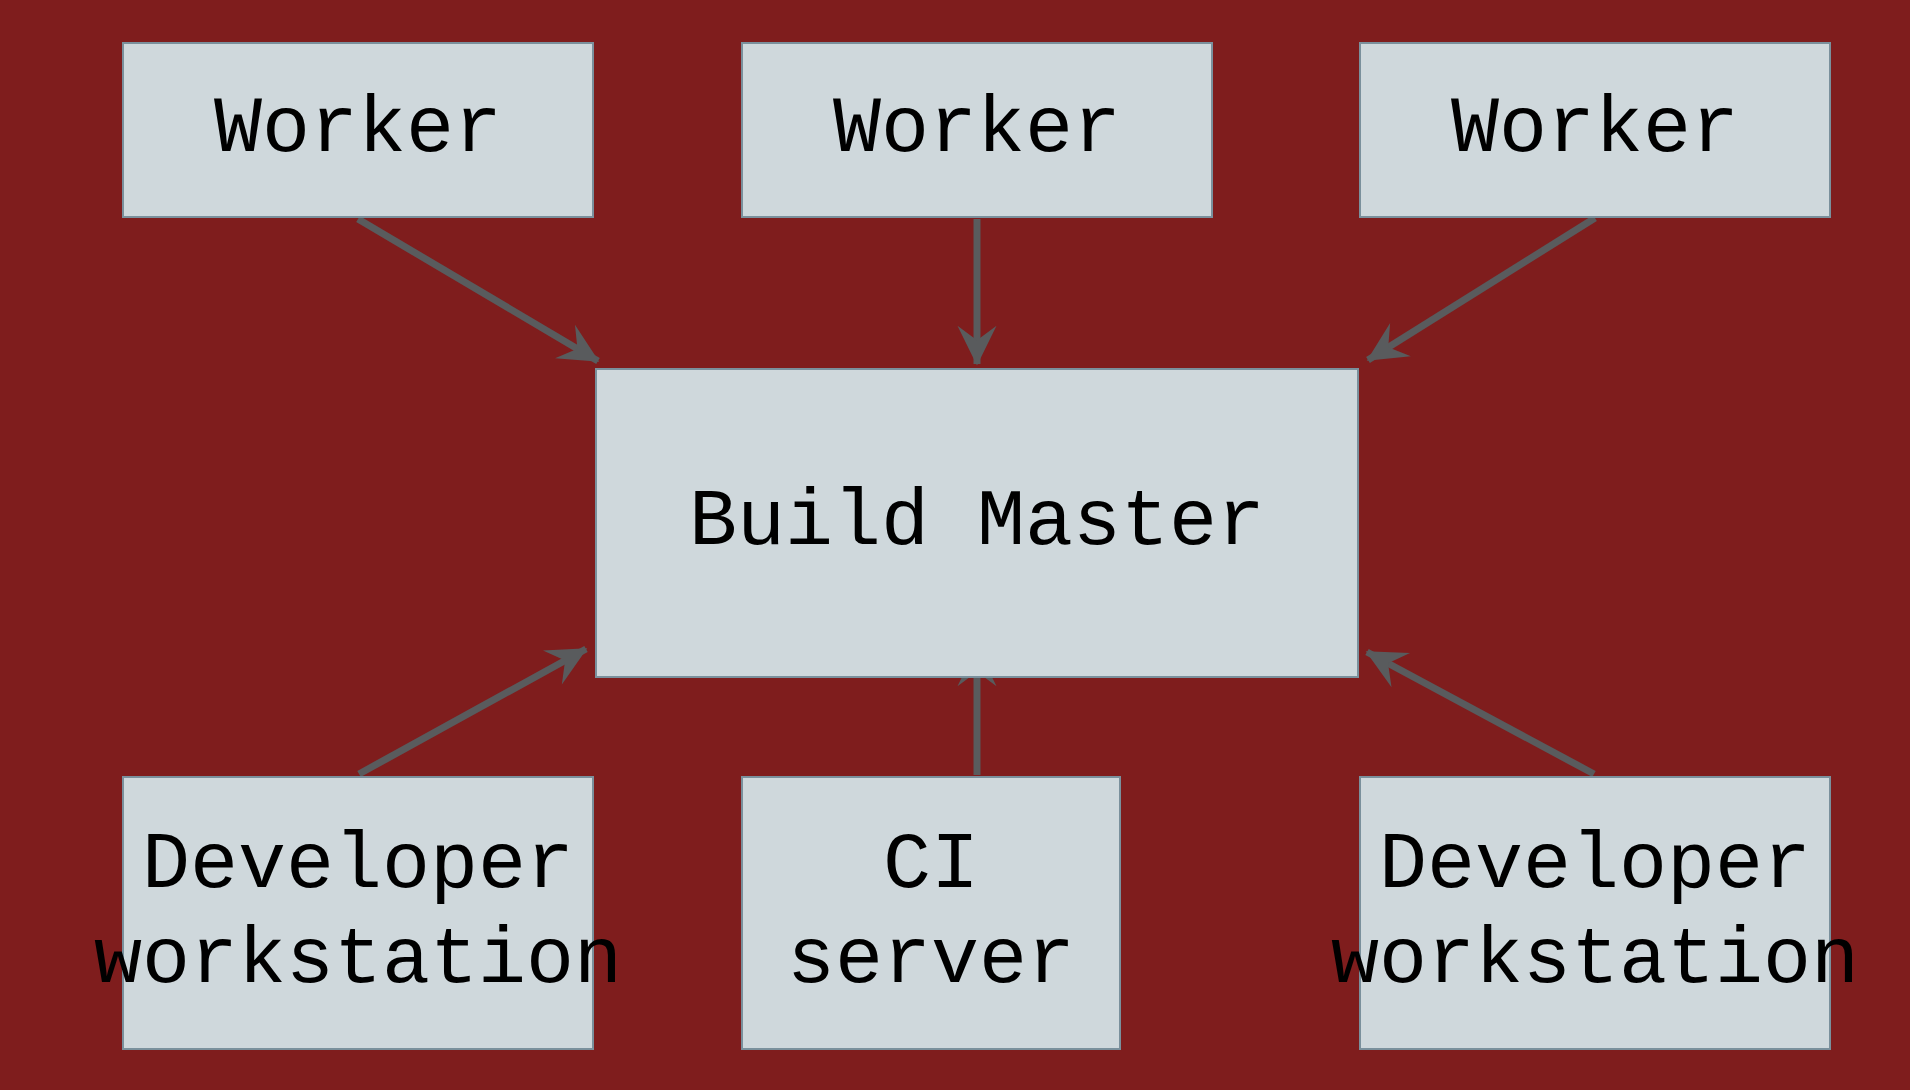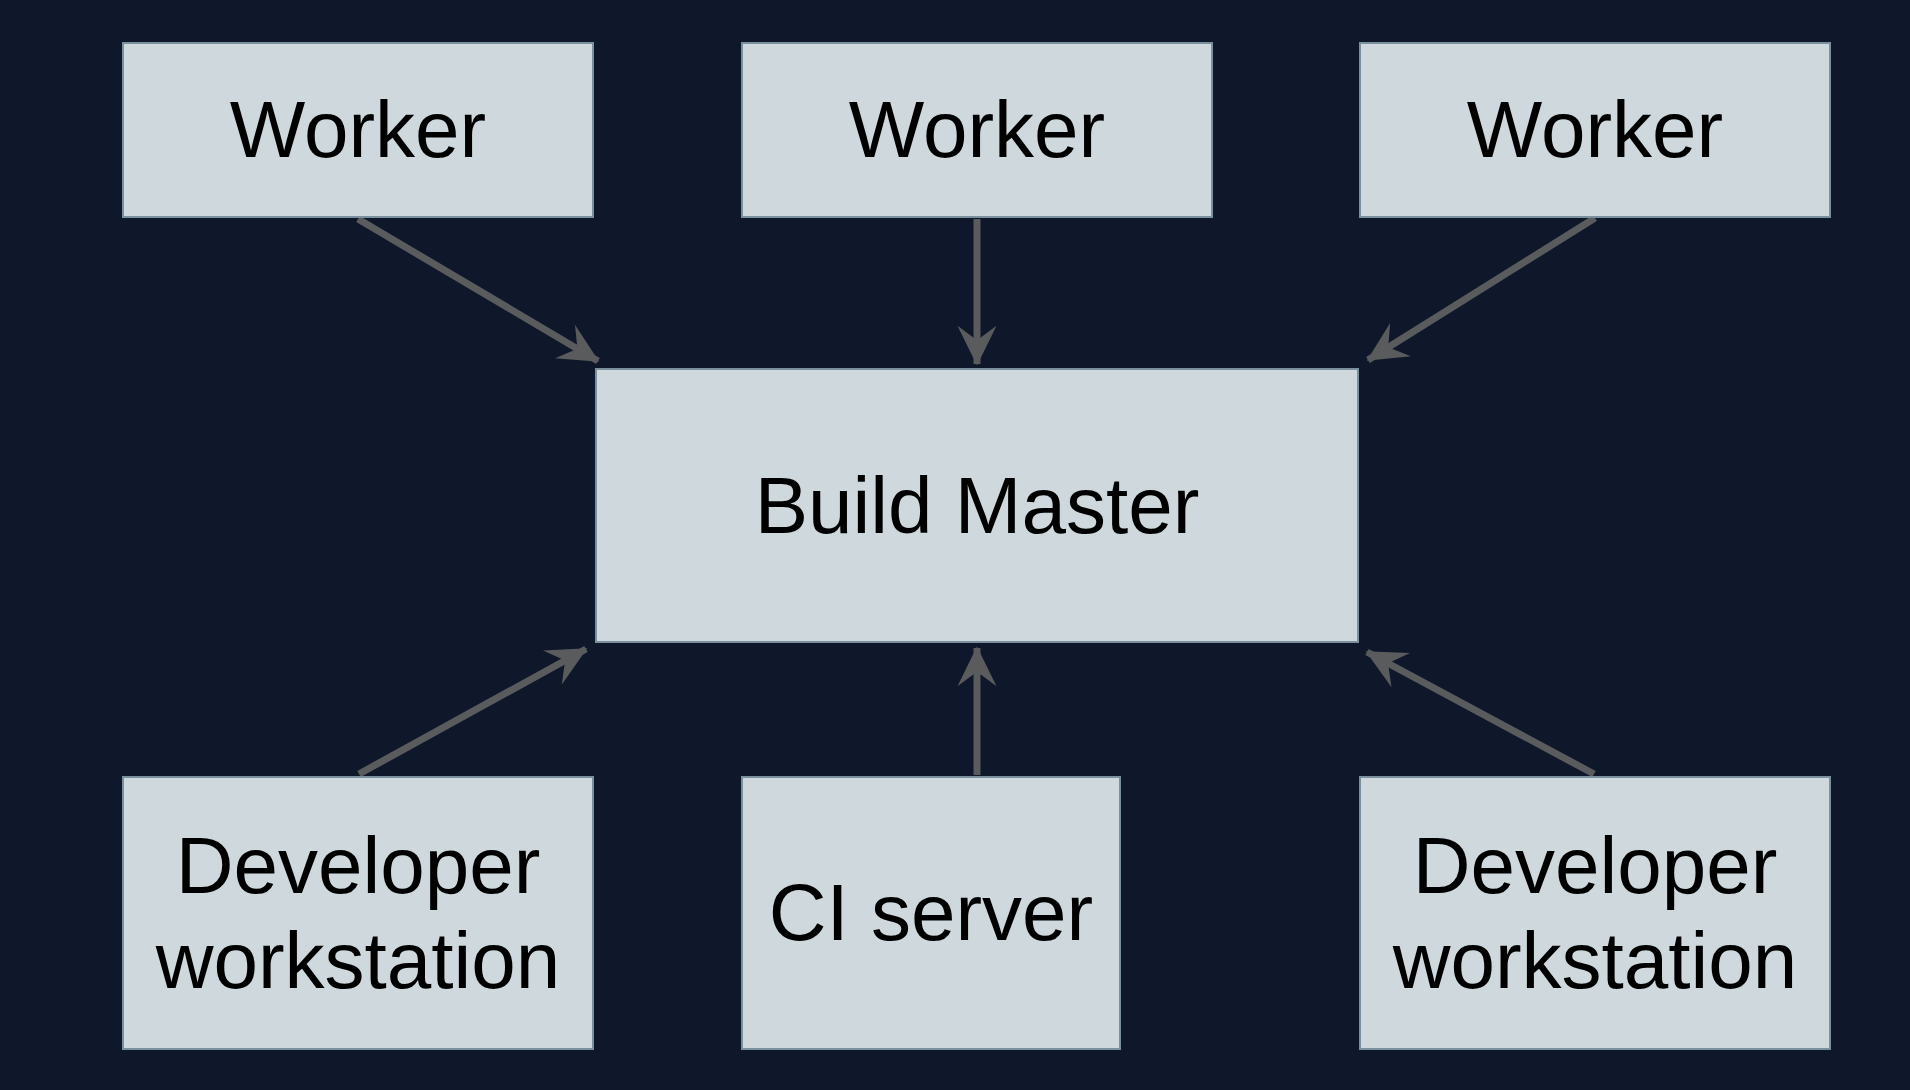--- a/index.html
+++ b/index.html
@@ -4,23 +4,23 @@
 <style>
   html, body {
     margin: 0;
     padding: 0;
     background: #ffffff;
   }
   #canvas {
     position: relative;
     width: 1910px;
     height: 1090px;
-    background: #0f172a;
+    background: #7f1d1d;
     overflow: hidden;
-    font-family: Liberation Sans, sans-serif;
+    font-family: Liberation Mono, monospace;
   }
   .node {
     position: absolute;
     box-sizing: border-box;
     background: #cfd8dc;
     border: 2px solid #7a909c;
     display: flex;
     align-items: center;
     justify-content: center;
   }
@@ -30,21 +30,21 @@
     color: #000000;
     text-align: center;
     letter-spacing: 0px;
     padding: 0 10px;
   }
   
   .n1 { left: 122px;  top: 42px;  width: 472px; height: 176px; }
   .n2 { left: 741px;  top: 42px;  width: 472px; height: 176px; }
   .n3 { left: 1359px; top: 42px;  width: 472px; height: 176px; }
   
-  .n4 { left: 595px;  top: 368px; width: 764px; height: 275px; }
+  .n4 { left: 595px;  top: 368px; width: 764px; height: 310px; }
   
   .n5 { left: 122px;  top: 776px; width: 472px; height: 274px; }
   .n6 { left: 741px;  top: 776px; width: 380px; height: 274px; }
   .n7 { left: 1359px; top: 776px; width: 472px; height: 274px; }
 
   #arrows {
     position: absolute;
     left: 0; top: 0;
     width: 1910px;
     height: 1090px;

